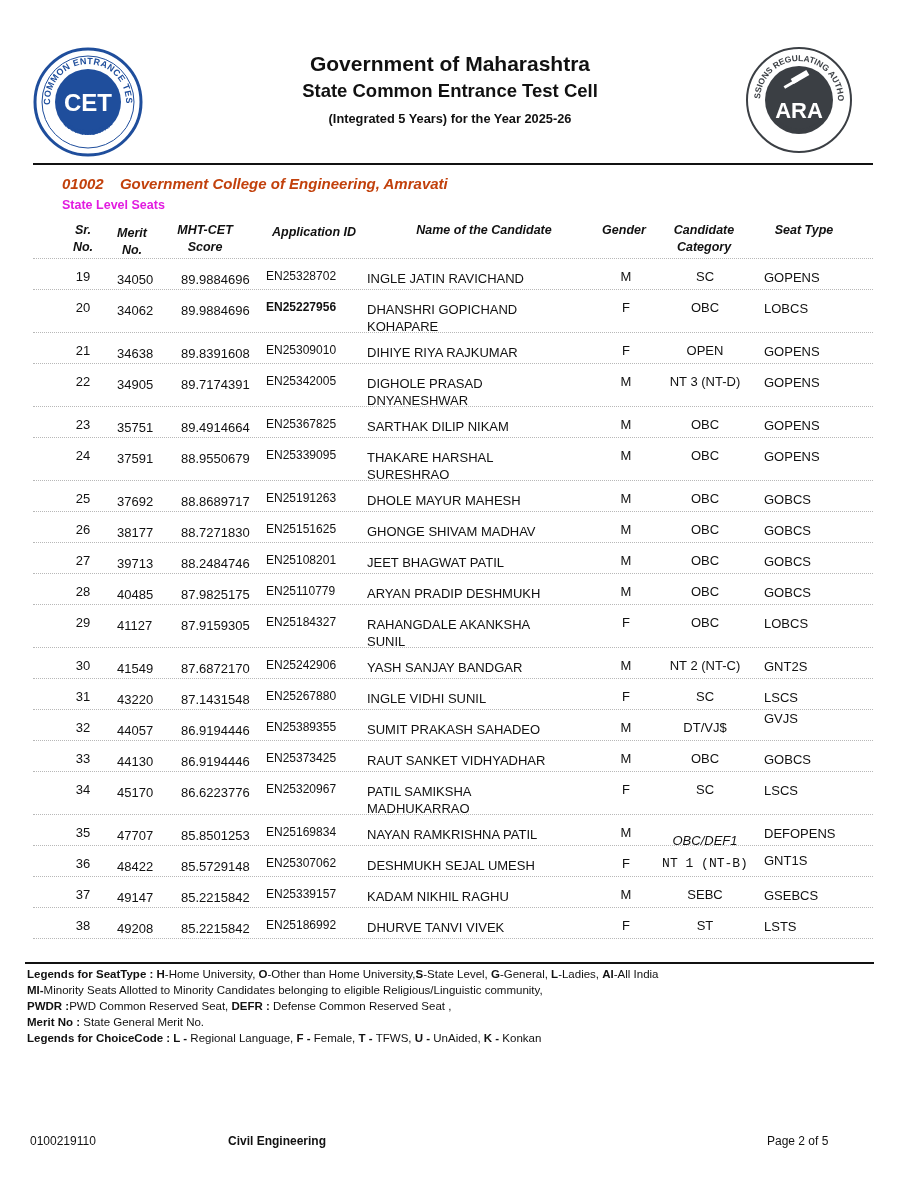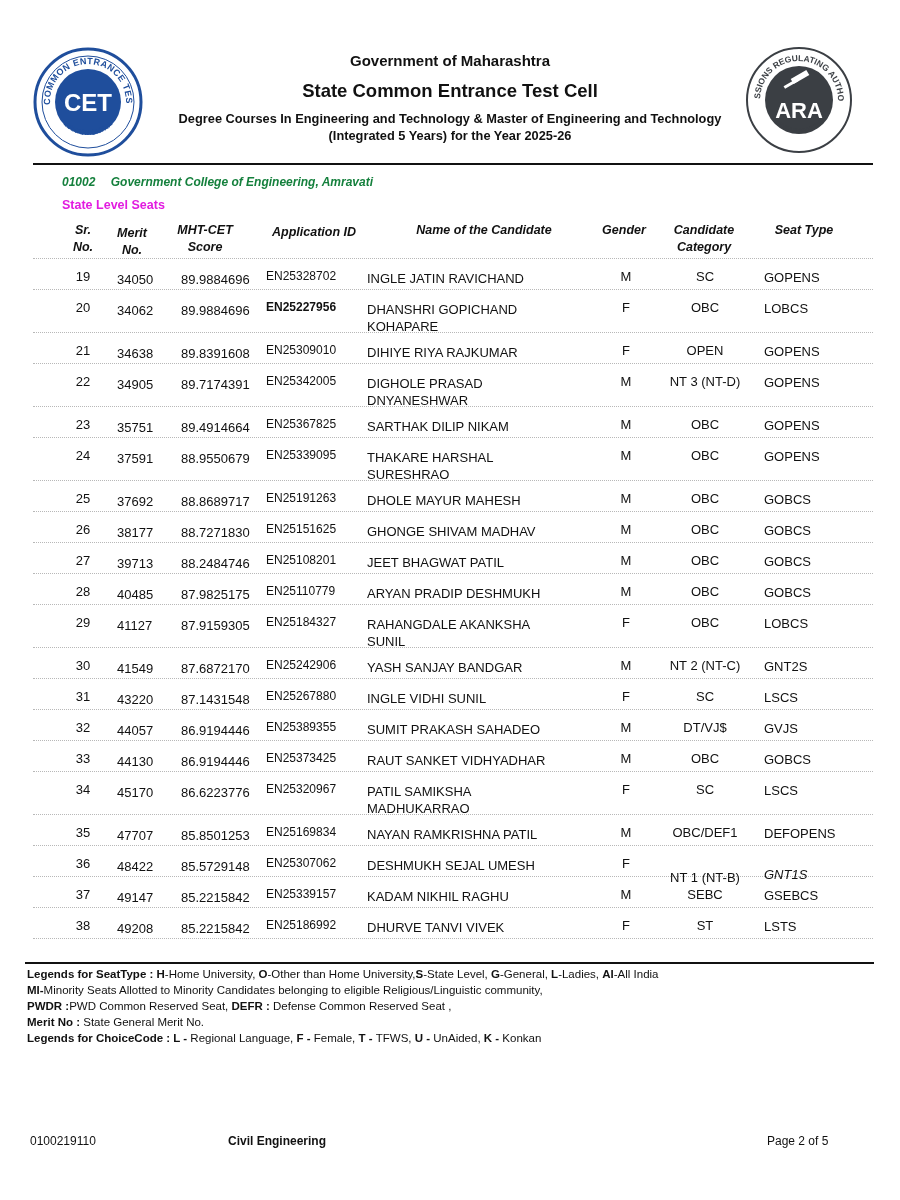--- a/index.html
+++ b/index.html
@@ -5,27 +5,27 @@
     html, body { margin: 0; padding: 0; background: #ffffff; }
     body {
       width: 900px; height: 1200px; position: relative; overflow: hidden;
       font-family: "Liberation Sans", sans-serif; color: #111;
     }
     .logo { position: absolute; }
     .logo-cet { left: 33px; top: 47px; width: 110px; height: 110px; }
     .logo-ara { left: 745px; top: 46px; width: 108px; height: 108px; }
 
     .hdr { position: absolute; left: 160px; width: 580px; text-align: center; font-weight: bold; }
-    .hdr-gov { top: 52px; font-size: 15px; }
+    .hdr-gov { top: 52px; font-size: 21px; }
     .hdr-cell { top: 80px; font-size: 18.5px; }
     .hdr-sub { top: 110px; font-size: 12.8px; line-height: 17px; }
 
     .rule-top { position: absolute; left: 33px; top: 163px; width: 840px; height: 2px; background: #111; }
 
-    .college { position: absolute; left: 62px; top: 175px; font-size: 12px; font-weight: bold; font-style: italic; color: #15803d; }
+    .college { position: absolute; left: 62px; top: 175px; font-size: 15px; font-weight: bold; font-style: italic; color: #c2410c; }
     .college .code { margin-right: 12px; }
     .level { position: absolute; left: 62px; top: 198px; font-size: 12.5px; font-weight: bold; color: #e21be0; }
 
     .th { position: absolute; font-size: 12.5px; font-weight: bold; font-style: italic; text-align: center; line-height: 17px; }
 
     .row { position: absolute; left: 33px; width: 840px; border-bottom: 1px dotted #b8b8b8; }
     .cell { position: absolute; font-size: 13px; line-height: 17px; }
     .c-sr { left: 38px; width: 24px; text-align: center; }
     .c-merit { left: 84px; top: 2px; }
     .c-score { left: 148px; top: 2px; }
@@ -81,21 +81,20 @@
     </text>
     <rect x="46" y="28" width="18" height="6" fill="#ffffff" transform="rotate(-30 55 31)"></rect>
     <rect x="38" y="36" width="16" height="3" fill="#ffffff" transform="rotate(-30 46 37)"></rect>
     <text x="54" y="72" font-size="22" font-weight="bold" fill="#ffffff" text-anchor="middle" font-family="Liberation Sans, sans-serif">ARA</text>
   </svg>
 </div>
 
 <div class="hdr hdr-gov">Government of Maharashtra</div>
 <div class="hdr hdr-cell">State Common Entrance Test Cell</div>
 <div class="hdr hdr-sub">
-  <div>Degree Courses In Engineering and Technology &amp; Master of Engineering and Technology</div>
   <div>(Integrated 5 Years) for the Year 2025-26</div>
 </div>
 <div class="rule-top"></div>
 
 <div class="college">
   <span class="code">01002</span>
   <span>Government College of Engineering, Amravati</span>
 </div>
 <div class="level">State Level Seats</div>
 
@@ -290,21 +289,21 @@
         <div>INGLE VIDHI SUNIL</div>
       </div>
     </div>
     <div class="row" style="top: 710px; height: 30px;">
       <div class="cell c-sr" style="top: 9px;">32</div>
       <div class="cell c-merit" style="top: 12px;">44057</div>
       <div class="cell c-score" style="top: 12px;">86.9194446</div>
       <div class="cell c-app" style="top: 9px;">EN25389355</div>
       <div class="cell c-gender" style="top: 9px;">M</div>
       <div class="cell c-cat" style="top: 9px;">DT/VJ$</div>
-      <div class="cell c-seat" style="top: 10px;">GVJS</div>
+      <div class="cell c-seat" style="top: 0;">GVJS</div>
       <div class="cell c-name" style="top: 11px;">
         <div>SUMIT PRAKASH SAHADEO</div>
       </div>
     </div>
     <div class="row" style="top: 741px; height: 30px;">
       <div class="cell c-sr" style="top: 9px;">33</div>
       <div class="cell c-merit" style="top: 12px;">44130</div>
       <div class="cell c-score" style="top: 12px;">86.9194446</div>
       <div class="cell c-app" style="top: 9px;">EN25373425</div>
       <div class="cell c-gender" style="top: 9px;">M</div>
@@ -326,34 +325,34 @@
         <div>PATIL SAMIKSHA</div>
         <div>MADHUKARRAO</div>
       </div>
     </div>
     <div class="row" style="top: 815px; height: 30px;">
       <div class="cell c-sr" style="top: 9px;">35</div>
       <div class="cell c-merit" style="top: 12px;">47707</div>
       <div class="cell c-score" style="top: 12px;">85.8501253</div>
       <div class="cell c-app" style="top: 9px;">EN25169834</div>
       <div class="cell c-gender" style="top: 9px;">M</div>
-      <div class="cell c-cat" style="top: 9px;">OBC/DEF1</div>
+      <div class="cell c-cat" style="top: 17px; font-style: italic;">OBC/DEF1</div>
       <div class="cell c-seat" style="top: 10px;">DEFOPENS</div>
       <div class="cell c-name" style="top: 11px;">
         <div>NAYAN RAMKRISHNA PATIL</div>
       </div>
     </div>
     <div class="row" style="top: 846px; height: 30px;">
       <div class="cell c-sr" style="top: 9px;">36</div>
       <div class="cell c-merit" style="top: 12px;">48422</div>
       <div class="cell c-score" style="top: 12px;">85.5729148</div>
       <div class="cell c-app" style="top: 9px;">EN25307062</div>
       <div class="cell c-gender" style="top: 9px;">F</div>
-      <div class="cell c-cat" style="top: 23px;">NT 1 (NT-B)</div>
-      <div class="cell c-seat" style="top: 20px; font-style: italic;">GNT1S</div>
+      <div class="cell c-cat" style="top: 9px; font-family: Liberation Mono, monospace;">NT 1 (NT-B)</div>
+      <div class="cell c-seat" style="top: 6px;">GNT1S</div>
       <div class="cell c-name" style="top: 11px;">
         <div>DESHMUKH SEJAL UMESH</div>
       </div>
     </div>
     <div class="row" style="top: 877px; height: 30px;">
       <div class="cell c-sr" style="top: 9px;">37</div>
       <div class="cell c-merit" style="top: 12px;">49147</div>
       <div class="cell c-score" style="top: 12px;">85.2215842</div>
       <div class="cell c-app" style="top: 9px;">EN25339157</div>
       <div class="cell c-gender" style="top: 9px;">M</div>

